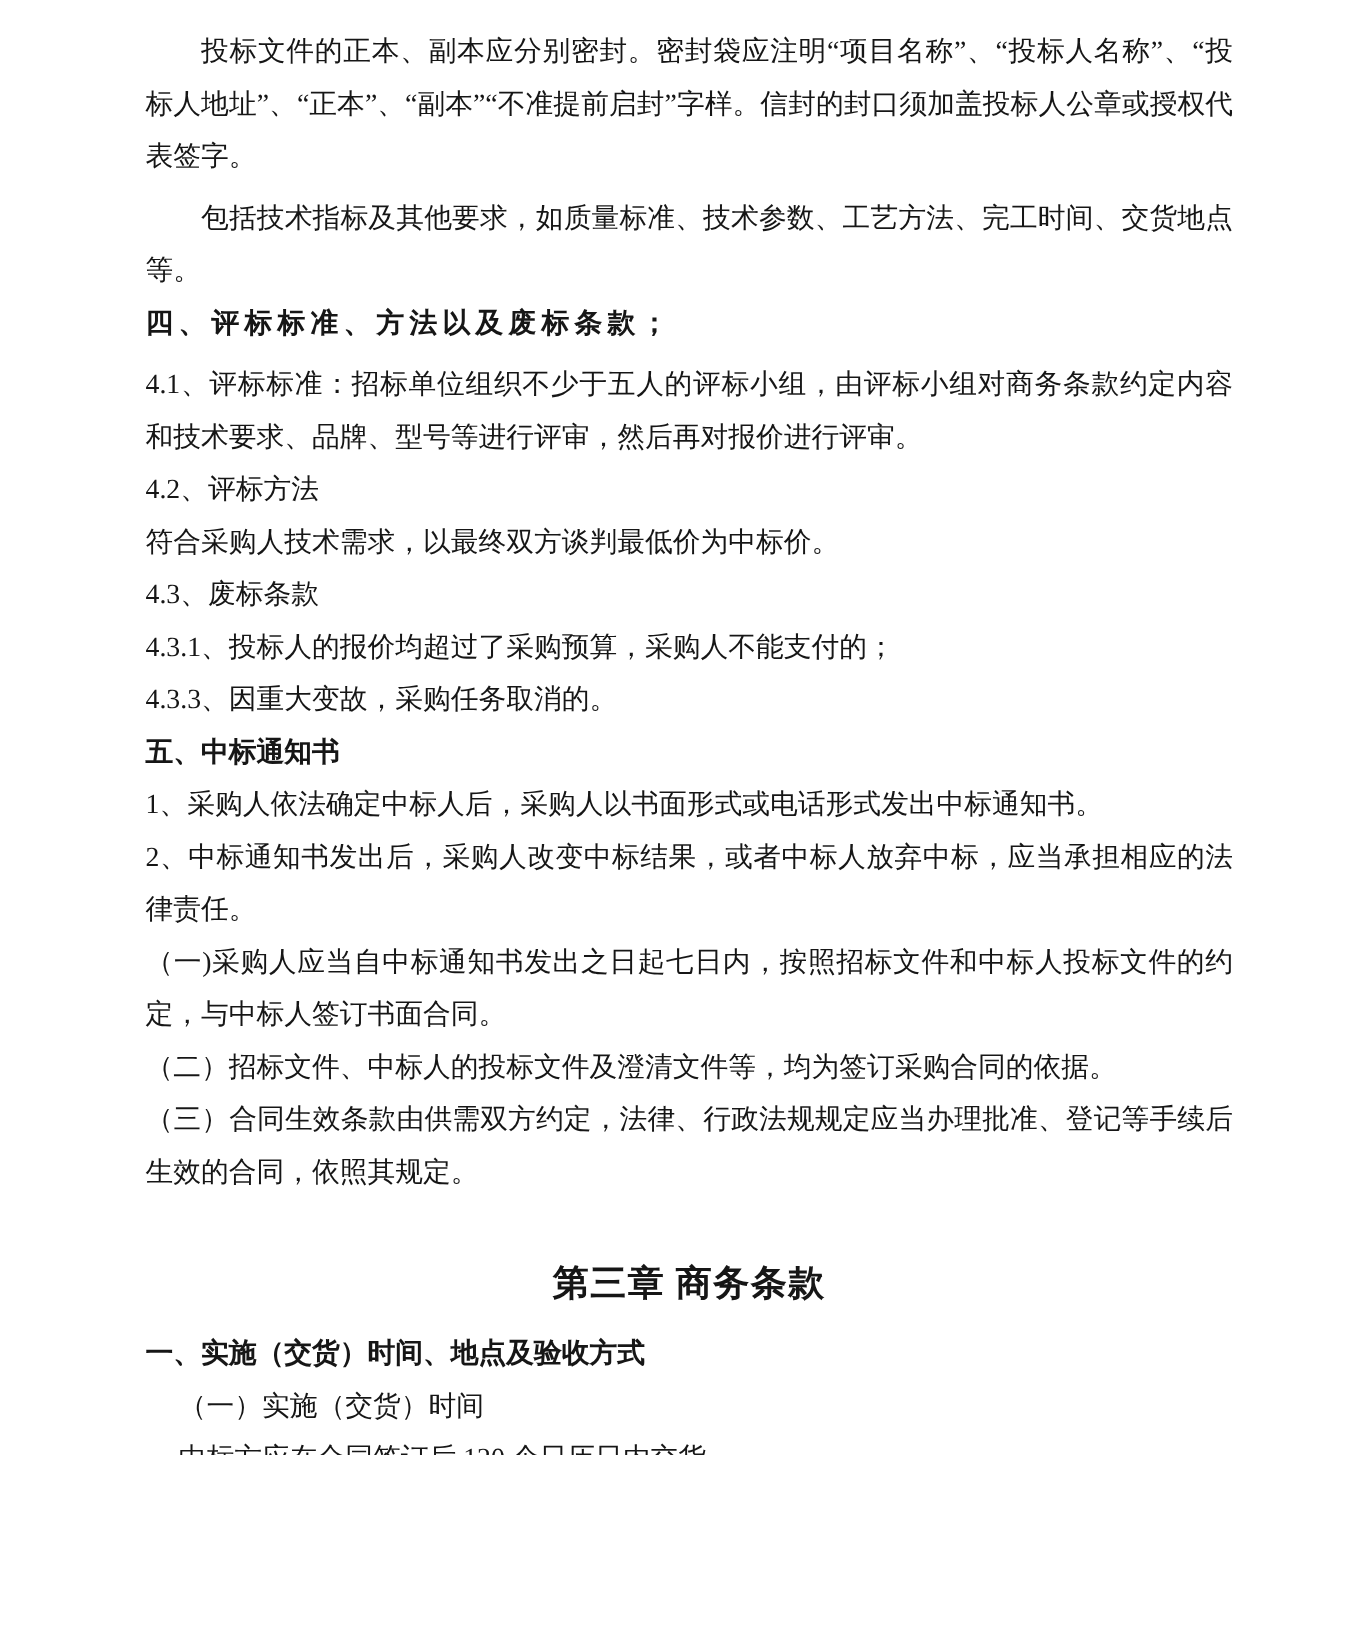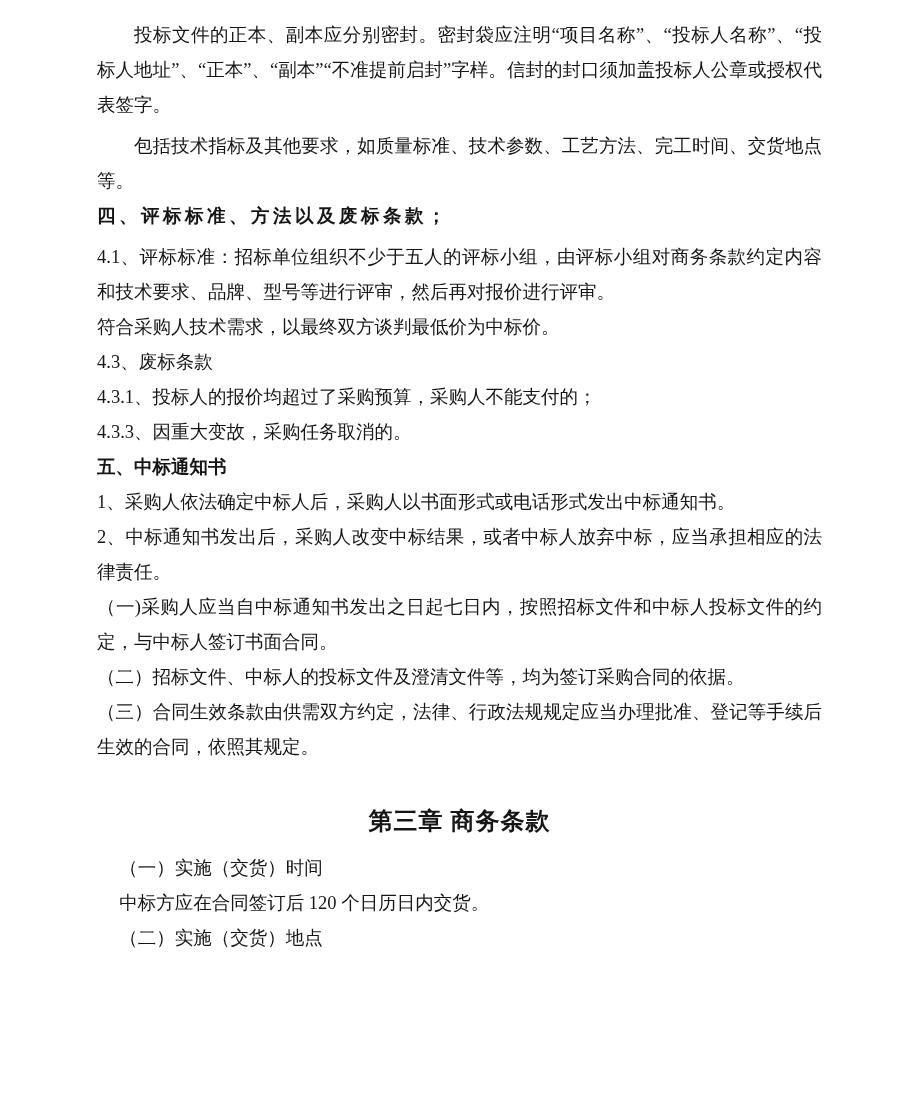--- a/index.html
+++ b/index.html
@@ -66,20 +66,21 @@
 
     <p class="line indent">投标文件的正本、副本应分别密封。密封袋应注明“项目名称”、“投标人名称”、“投标人地址”、“正本”、“副本”“不准提前启封”字样。信封的封口须加盖投标人公章或授权代表签字。</p>
 
 
     <p class="line indent sp-before">包括技术指标及其他要求，如质量标准、技术参数、工艺方法、完工时间、交货地点等。</p>
 
     <p class="line heading-spaced">四、评标标准、方法以及废标条款；</p>
 
     <p class="line sp-before">4.1、评标标准：招标单位组织不少于五人的评标小组，由评标小组对商务条款约定内容和技术要求、品牌、型号等进行评审，然后再对报价进行评审。</p>
 
+    <p class="line">4.2、评标方法</p>
 
     <p class="line">符合采购人技术需求，以最终双方谈判最低价为中标价。</p>
 
     <p class="line">4.3、废标条款</p>
 
     <p class="line">4.3.1、投标人的报价均超过了采购预算，采购人不能支付的；</p>
 
 
     <p class="line">4.3.3、因重大变故，采购任务取消的。</p>
 
@@ -91,20 +92,21 @@
 
 
     <p class="line">（一)采购人应当自中标通知书发出之日起七日内，按照招标文件和中标人投标文件的约定，与中标人签订书面合同。</p>
 
     <p class="line">（二）招标文件、中标人的投标文件及澄清文件等，均为签订采购合同的依据。</p>
 
     <p class="line">（三）合同生效条款由供需双方约定，法律、行政法规规定应当办理批准、登记等手续后生效的合同，依照其规定。</p>
 
     <p class="line chapter">第三章 商务条款</p>
 
+    <p class="line heading">一、实施（交货）时间、地点及验收方式</p>
 
     <p class="line indent-sm">（一）实施（交货）时间</p>
 
     <p class="line indent-sm"><span>中标方应在合同签订后</span><span class="u"> 120 </span><span>个日历日内交货。</span></p>
 
     <p class="line indent-sm">（二）实施（交货）地点</p>
 
   </div>
 </div>
 

